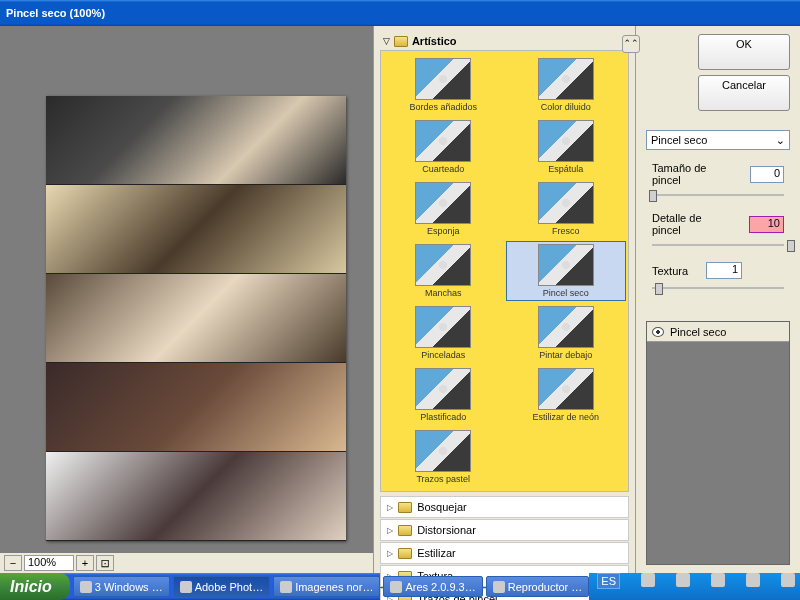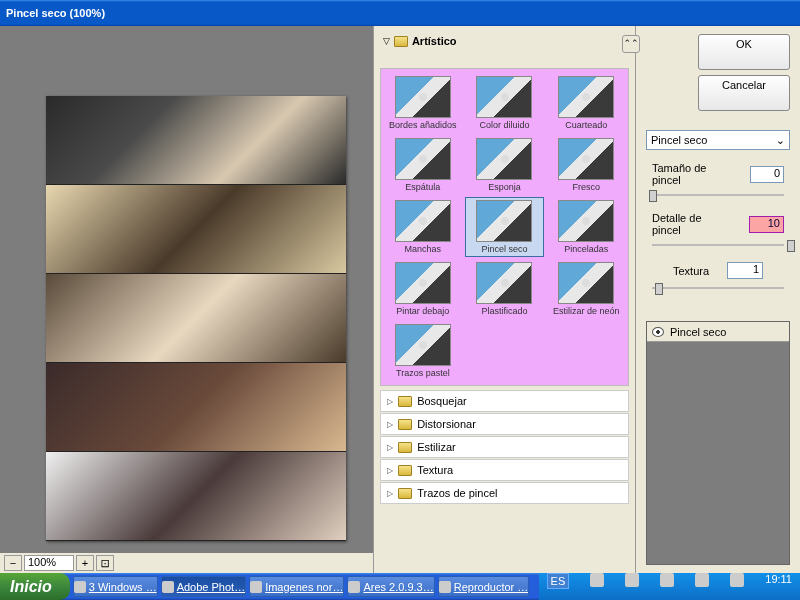--- a/index.html
+++ b/index.html
@@ -13,46 +13,46 @@
 .preview-strip:nth-child(3) { background: linear-gradient(135deg, #5a4a3a, #e8d8c0, #4a3a2a); }
 .preview-strip:nth-child(4) { background: linear-gradient(135deg, #3a2a2a, #6a4a3a, #d8b890); }
 .preview-strip:nth-child(5) { background: linear-gradient(135deg, #f0f0f0, #4a3a3a, #e0d0c0); }
 .zoom-bar { position: absolute; bottom: 0; left: 0; height: 20px; background: #ece9d8; display: flex; align-items: center; padding: 0 4px; gap: 2px; width: 100%; }
 .zoom-btn { width: 18px; height: 16px; background: #ece9d8; border: 1px solid #999; text-align: center; line-height: 14px; }
 .zoom-field { width: 50px; height: 16px; border: 1px solid #999; background: white; padding: 0 3px; }
 .filter-panel { width: 262px; background: #ece9d8; border-right: 1px solid #999; display: flex; flex-direction: column; padding: 6px; }
 .category-header { display: flex; align-items: center; gap: 4px; padding: 3px; }
 .category-header .tri { font-size: 9px; }
 .folder-icon { width: 14px; height: 11px; background: linear-gradient(to bottom, #f5e28a, #d9b83b); border: 1px solid #a08020; border-radius: 1px; }
-.filter-grid { display: grid; grid-template-columns: repeat(3, 1fr); gap: 2px; padding: 4px 2px; background: #f0abfc; border: 1px solid #bbb; margin-top: 18px; }
+.filter-grid { display: grid; grid-template-columns: repeat(2, 1fr); gap: 2px; padding: 4px 2px; background: #fde047; border: 1px solid #bbb; }
 .filter-item { text-align: center; padding: 3px 1px; cursor: pointer; }
 .filter-item.selected { background: #c8d8f0; border: 1px solid #3a6ea5; padding: 2px 0px; }
 .filter-thumb { width: 56px; height: 42px; margin: 0 auto 2px; background: linear-gradient(135deg, #5fa8d8 0%, #5fa8d8 40%, #e8e8e8 40%, #e8e8e8 60%, #3a3a3a 60%); border: 1px solid #888; position: relative; }
 .filter-thumb::after { content: ""; position: absolute; top: 30%; left: 30%; width: 22px; height: 16px; background: radial-gradient(circle, #ddd 30%, transparent 31%); border-radius: 40%; }
 .filter-label { font-size: 9px; line-height: 10px; color: #333; }
 .category-list { margin-top: 4px; }
 .cat-row { display: flex; align-items: center; gap: 5px; padding: 4px 6px; background: white; border: 1px solid #ccc; margin-bottom: 1px; }
 .cat-row .tri { font-size: 8px; color: #555; }
 .settings-panel { flex: 1; background: #ece9d8; padding: 8px 10px; display: flex; flex-direction: column; }
 .btn-row { display: flex; justify-content: flex-end; gap: 0; flex-direction: column; align-items: flex-end; margin-bottom: 14px; }
 .dlg-btn { width: 92px; height: 36px; background: linear-gradient(to bottom, #fefefe, #e8e8e8); border: 1px solid #888; border-radius: 3px; margin-bottom: 5px; text-align: center; line-height: 18px; }
 .expand-btn { width: 18px; height: 18px; border: 1px solid #999; border-radius: 3px; background: #ece9d8; text-align: center; line-height: 15px; position: absolute; top: 35px; left: 622px; font-size: 9px; }
 .filter-select { width: 100%; height: 20px; border: 1px solid #7a98b8; background: white; padding: 0 4px; display: flex; align-items: center; justify-content: space-between; margin-bottom: 12px; }
-.param-row { display: flex; justify-content: center; align-items: center; margin-bottom: 2px; padding: 0 6px; gap: 18px; }
+.param-row { display: flex; justify-content: flex-start; align-items: center; margin-bottom: 2px; padding: 0 6px; gap: 18px; }
 .param-value { width: 36px; height: 17px; border: 1px solid #7a98b8; background: white; text-align: right; padding: 0 3px; }
 .param-value.hl { border: 1px solid #a21caf; background: #fca5a5; color: #003; }
 .slider { height: 14px; position: relative; margin-bottom: 10px; padding: 0 6px; }
 .slider-track { height: 2px; background: #bbb; position: relative; top: 6px; }
 .slider-thumb { position: absolute; top: 2px; width: 8px; height: 12px; background: #d0d0d0; border: 1px solid #666; }
 .layer-panel { margin-top: auto; height: 244px; background: #7d7d7d; border: 1px solid #666; margin-top: 16px; }
 .layer-header { height: 20px; background: #ece9d8; border-bottom: 1px solid #999; display: flex; align-items: center; padding: 0 5px; gap: 6px; }
 .eye-icon { width: 12px; height: 10px; border: 1px solid #555; border-radius: 50%; background: radial-gradient(circle, #333 30%, #fff 31%); }
 .taskbar { height: 27px; background: linear-gradient(to bottom, #3b8ce8 0%, #245edb 8%, #245edb 92%, #1941a5 100%); display: flex; align-items: center; }
 .start-btn { height: 27px; padding: 0 18px 0 10px; background: linear-gradient(to bottom, #57a636 0%, #3c873c 50%, #2a6e2a 100%); color: white; font-weight: bold; font-style: italic; font-size: 16px; display: flex; align-items: center; border-radius: 0 10px 10px 0; }
-.task-item { height: 21px; background: linear-gradient(to bottom, #5a8ce0, #3a6ec5); border: 1px solid #2a5eb0; border-radius: 2px; color: white; padding: 0 0; margin-left: 3px; display: flex; align-items: center; gap: 3px; font-size: 10px; max-width: 108px; overflow: hidden; white-space: nowrap; text-decoration: underline; }
+.task-item { height: 21px; background: linear-gradient(to bottom, #5a8ce0, #3a6ec5); border: 1px solid #2a5eb0; border-radius: 2px; color: white; padding: 0 6px; margin-left: 3px; display: flex; align-items: center; gap: 3px; font-size: 10px; max-width: 108px; overflow: hidden; white-space: nowrap; }
 .task-item.active { background: linear-gradient(to bottom, #1a4ea5, #2a5eb5); }
 .tray { margin-left: auto; height: 27px; background: linear-gradient(to bottom, #1290e9, #0d6fc7); display: flex; align-items: flex-start; padding: 0 8px; gap: 21px; color: white; font-size: 10px; }
 .tray-icon { width: 14px; height: 14px; background: #ccc; border-radius: 2px; }
 .lang-ind { background: #4080d0; padding: 1px 3px; border: 1px solid #6af; }
 </style>
 </head>
 <body>
 
 <div class="titlebar">
   <span>Pincel seco (100%)</span>

